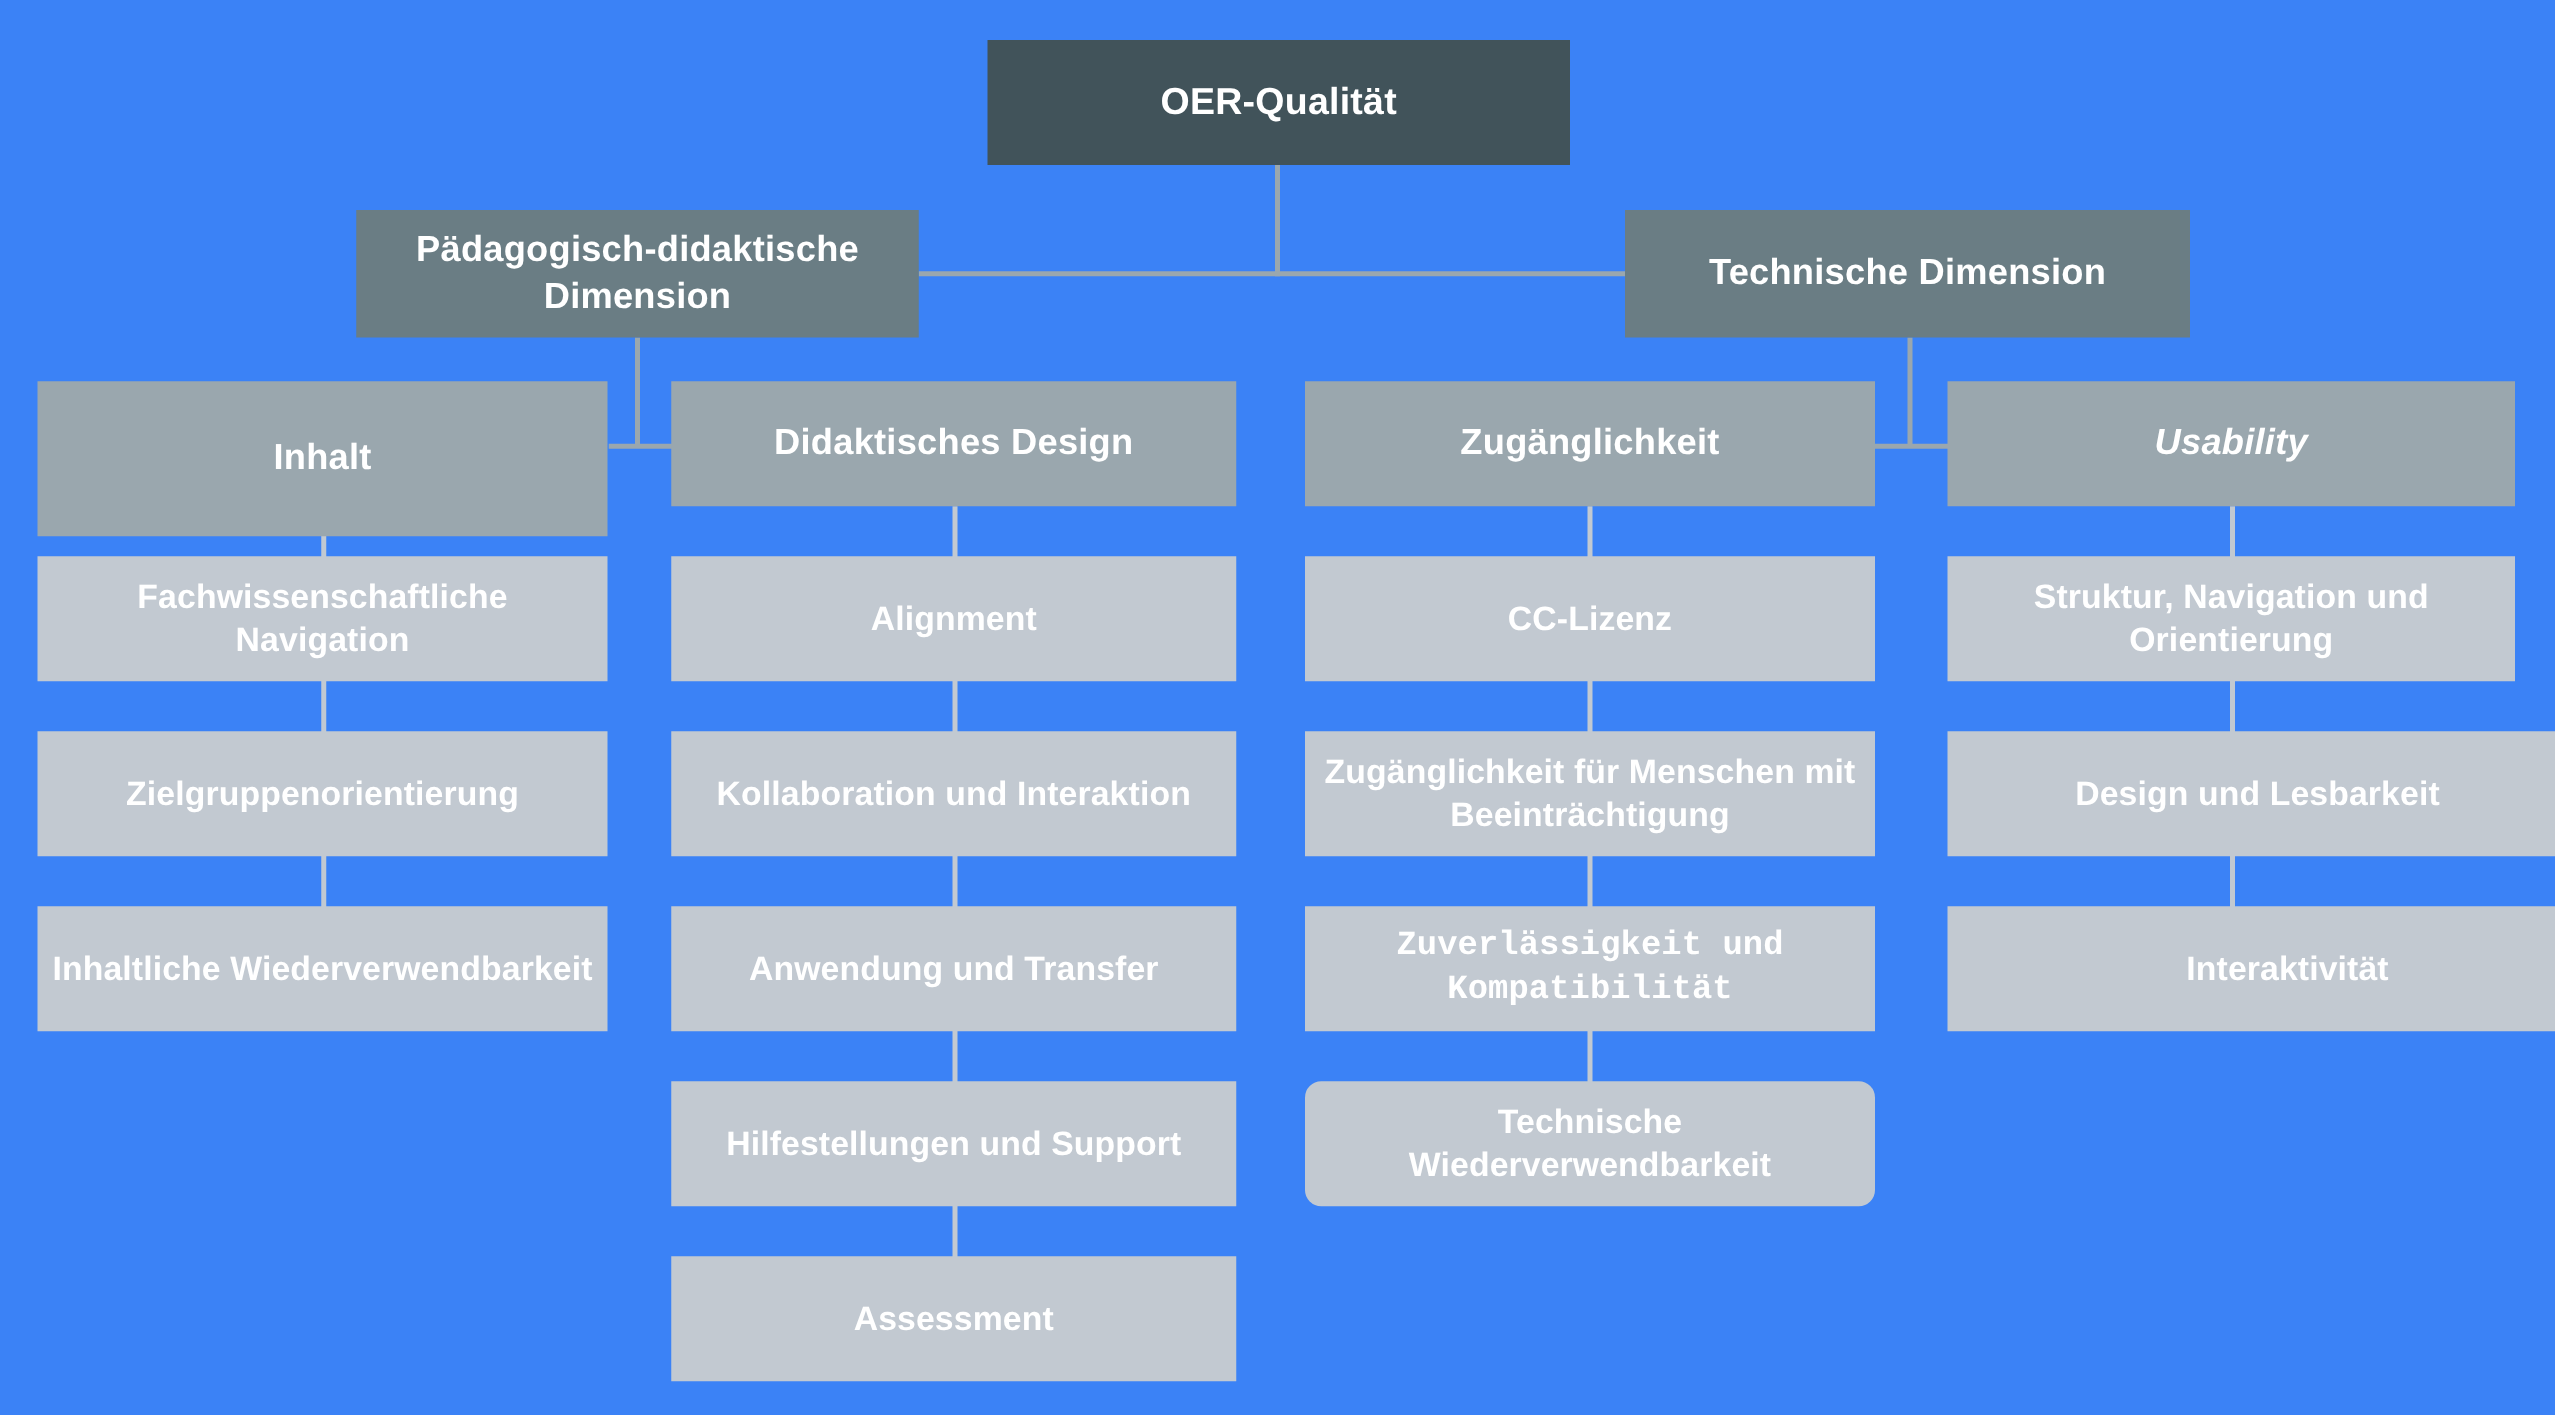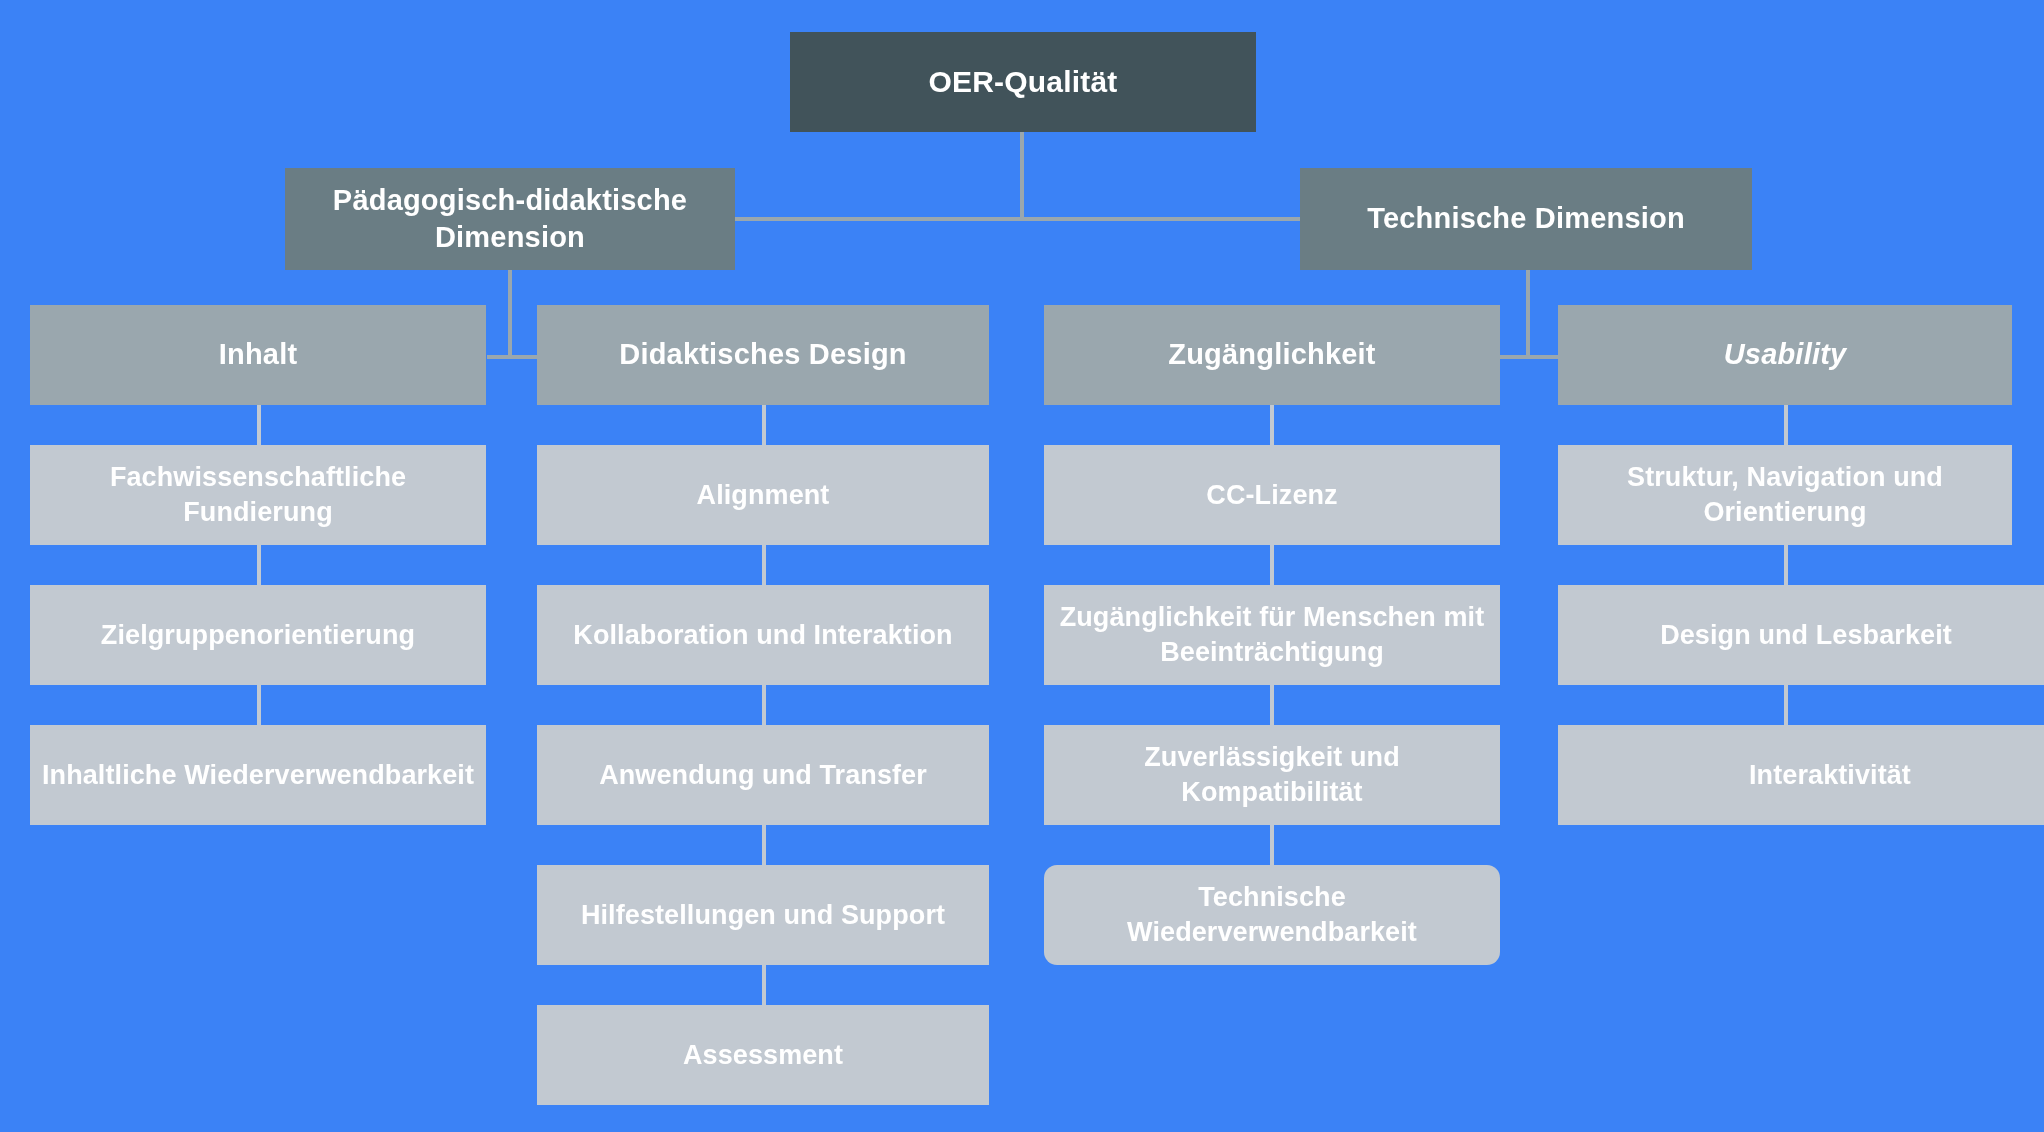--- a/index.html
+++ b/index.html
@@ -73,35 +73,35 @@
     <span>OER-Qualität</span>
   </div>
 
   <div class="node lvl-dim" style="left:285px; top:168px; width:450px; height:102px;">
     <span>Pädagogisch-didaktische Dimension</span>
   </div>
   <div class="node lvl-dim" style="left:1300px; top:168px; width:452px; height:102px;">
     <span>Technische Dimension</span>
   </div>
 
-  <div class="node lvl-cat" style="left:30px; top:305px; width:456px; height:100px;">
+  <div class="node lvl-cat" style="left:30px; top:305px; width:456px; height:124px;">
     <span>Inhalt</span>
   </div>
   <div class="node lvl-cat" style="left:537px; top:305px; width:452px; height:100px;">
     <span>Didaktisches Design</span>
   </div>
   <div class="node lvl-cat" style="left:1044px; top:305px; width:456px; height:100px;">
     <span>Zugänglichkeit</span>
   </div>
   <div class="node lvl-cat" style="left:1558px; top:305px; width:454px; height:100px;font-style:italic;">
     <span>Usability</span>
   </div>
 
   <div class="node lvl-leaf" style="left:30px; top:445px; width:456px; height:100px;">
-    <span>Fachwissenschaftliche Fundierung</span>
+    <span>Fachwissenschaftliche Navigation</span>
   </div>
   <div class="node lvl-leaf" style="left:30px; top:585px; width:456px; height:100px;">
     <span>Zielgruppenorientierung</span>
   </div>
   <div class="node lvl-leaf" style="left:30px; top:725px; width:456px; height:100px;">
     <span>Inhaltliche Wiederverwendbarkeit</span>
   </div>
 
   <div class="node lvl-leaf" style="left:537px; top:445px; width:452px; height:100px;">
     <span>Alignment</span>
@@ -118,21 +118,21 @@
   <div class="node lvl-leaf" style="left:537px; top:1005px; width:452px; height:100px;">
     <span>Assessment</span>
   </div>
 
   <div class="node lvl-leaf" style="left:1044px; top:445px; width:456px; height:100px;">
     <span>CC-Lizenz</span>
   </div>
   <div class="node lvl-leaf" style="left:1044px; top:585px; width:456px; height:100px;">
     <span>Zugänglichkeit für Menschen mit Beeinträchtigung</span>
   </div>
-  <div class="node lvl-leaf" style="left:1044px; top:725px; width:456px; height:100px;">
+  <div class="node lvl-leaf" style="left:1044px; top:725px; width:456px; height:100px;font-family:Liberation Mono, monospace;">
     <span>Zuverlässigkeit und Kompatibilität</span>
   </div>
   <div class="node lvl-leaf" style="left:1044px; top:865px; width:456px; height:100px;border-radius:13px;">
     <span>Technische Wiederverwendbarkeit</span>
   </div>
 
   <div class="node lvl-leaf" style="left:1558px; top:445px; width:454px; height:100px;">
     <span>Struktur, Navigation und Orientierung</span>
   </div>
   <div class="node lvl-leaf" style="left:1558px; top:585px; width:496px; height:100px;">

